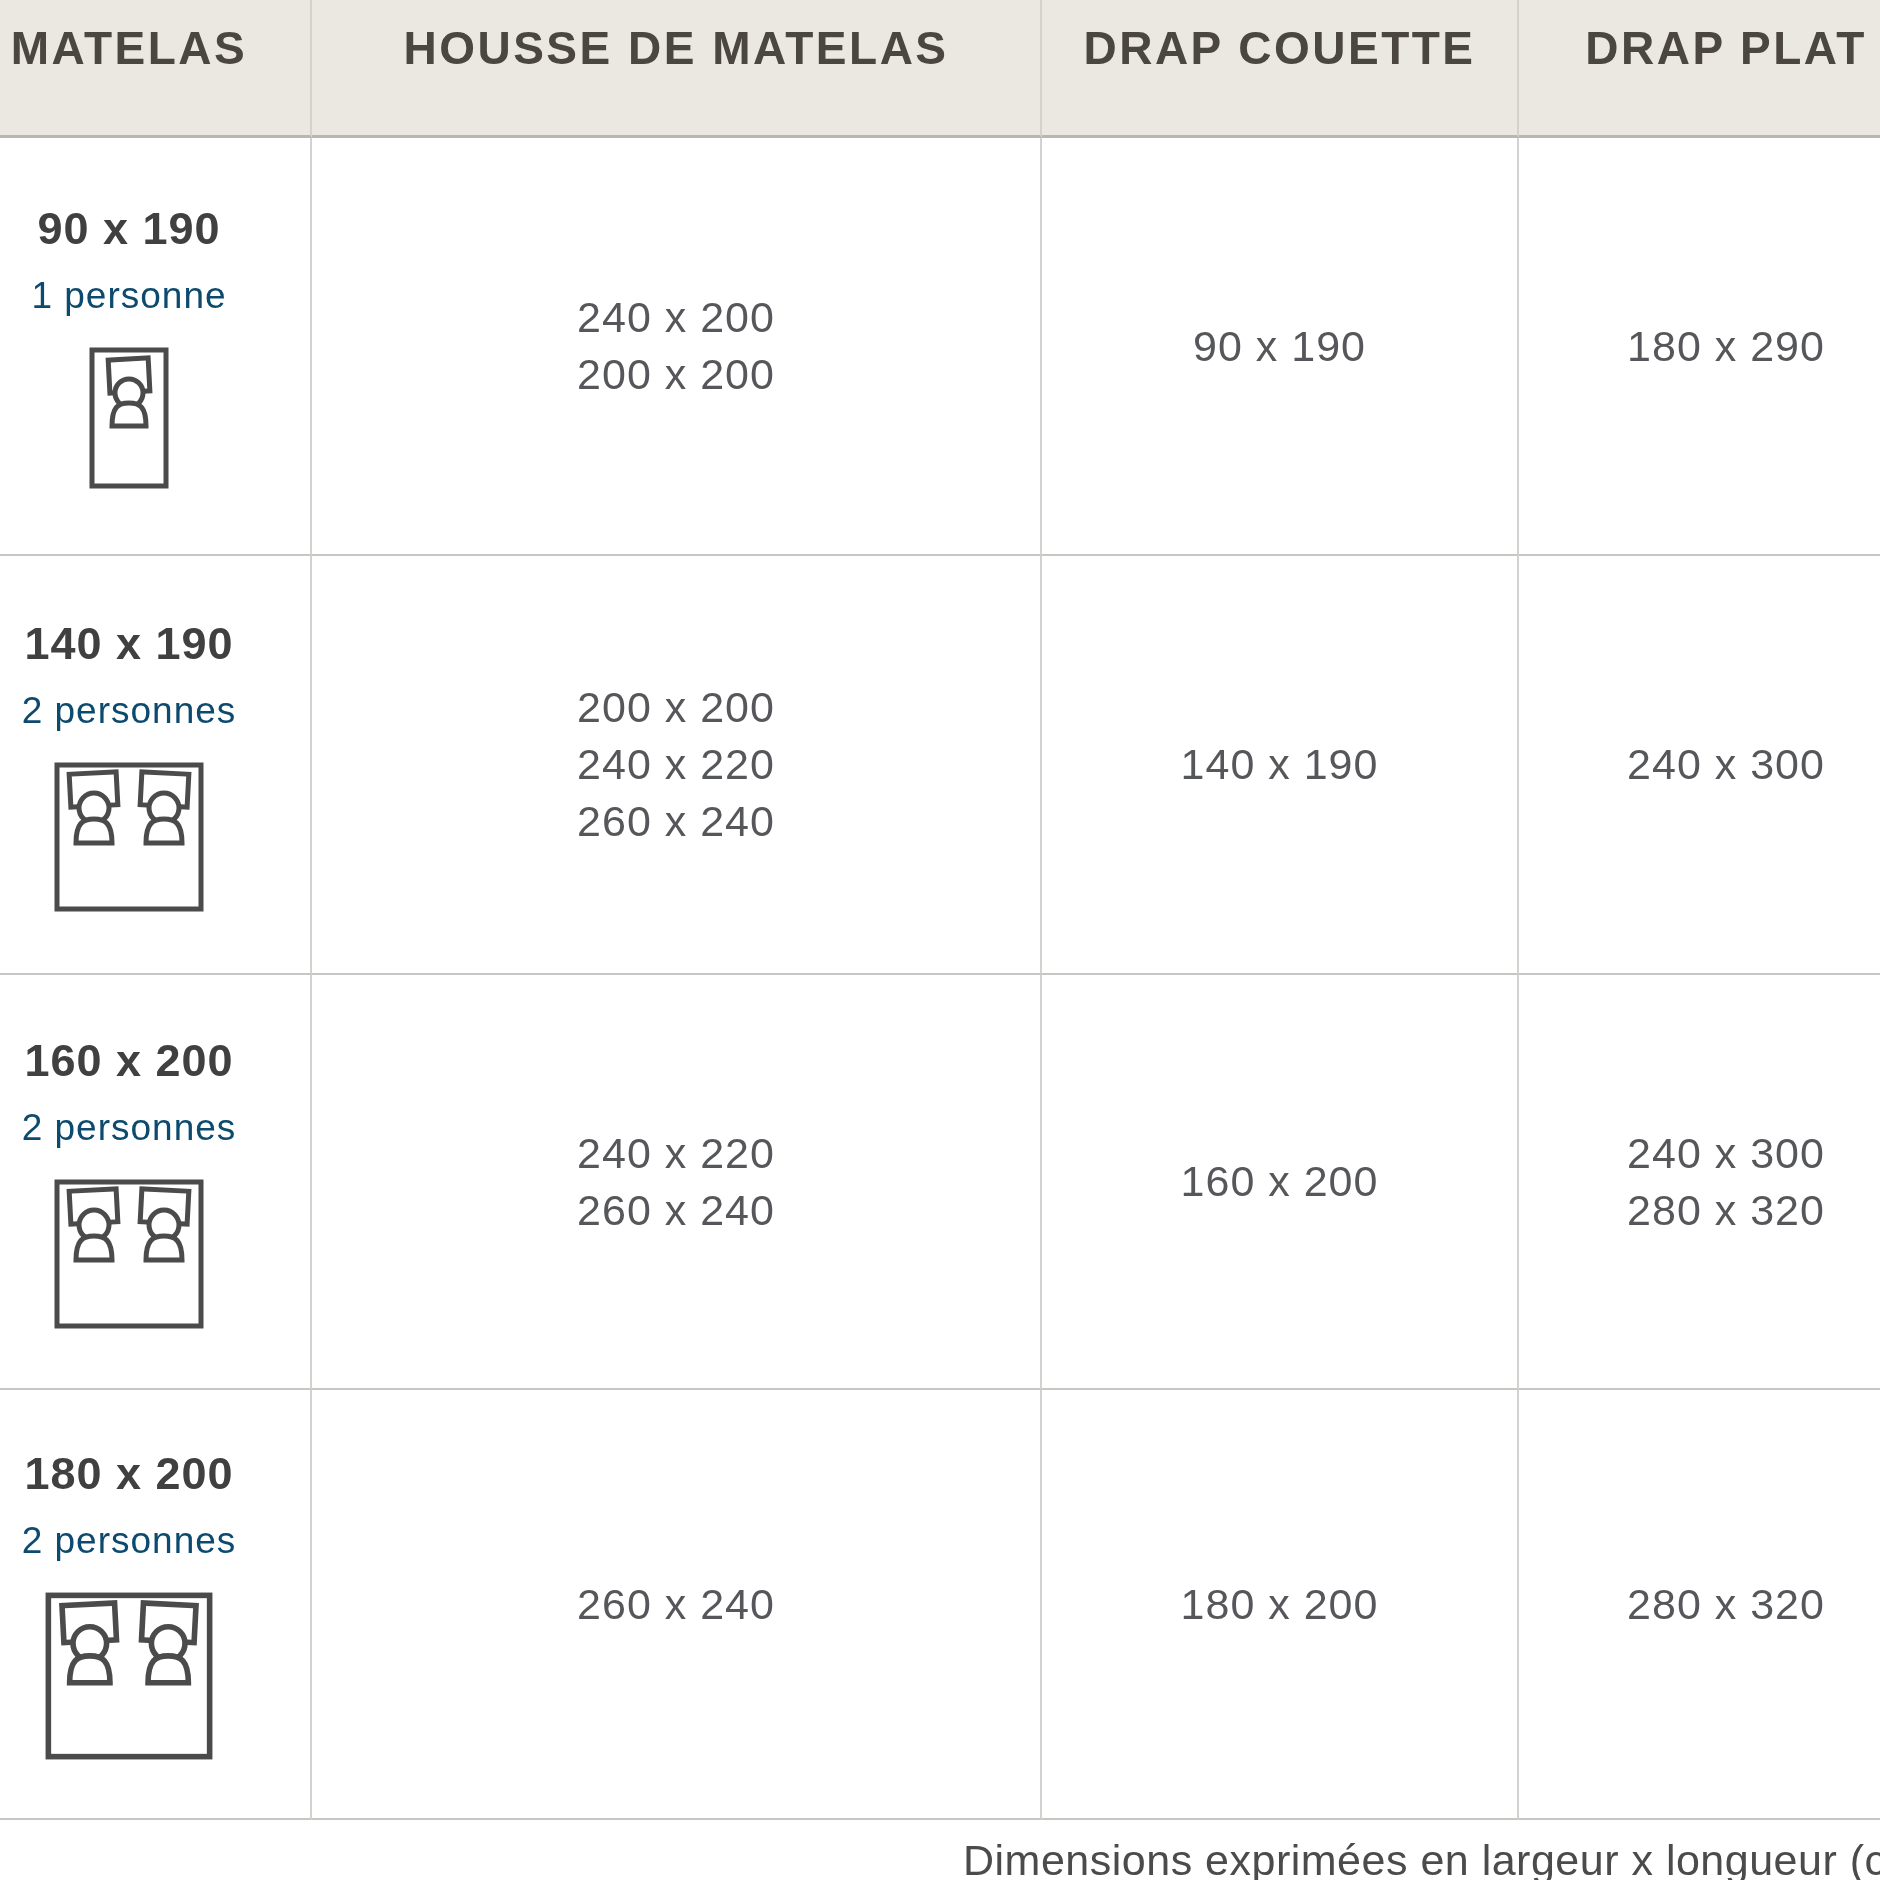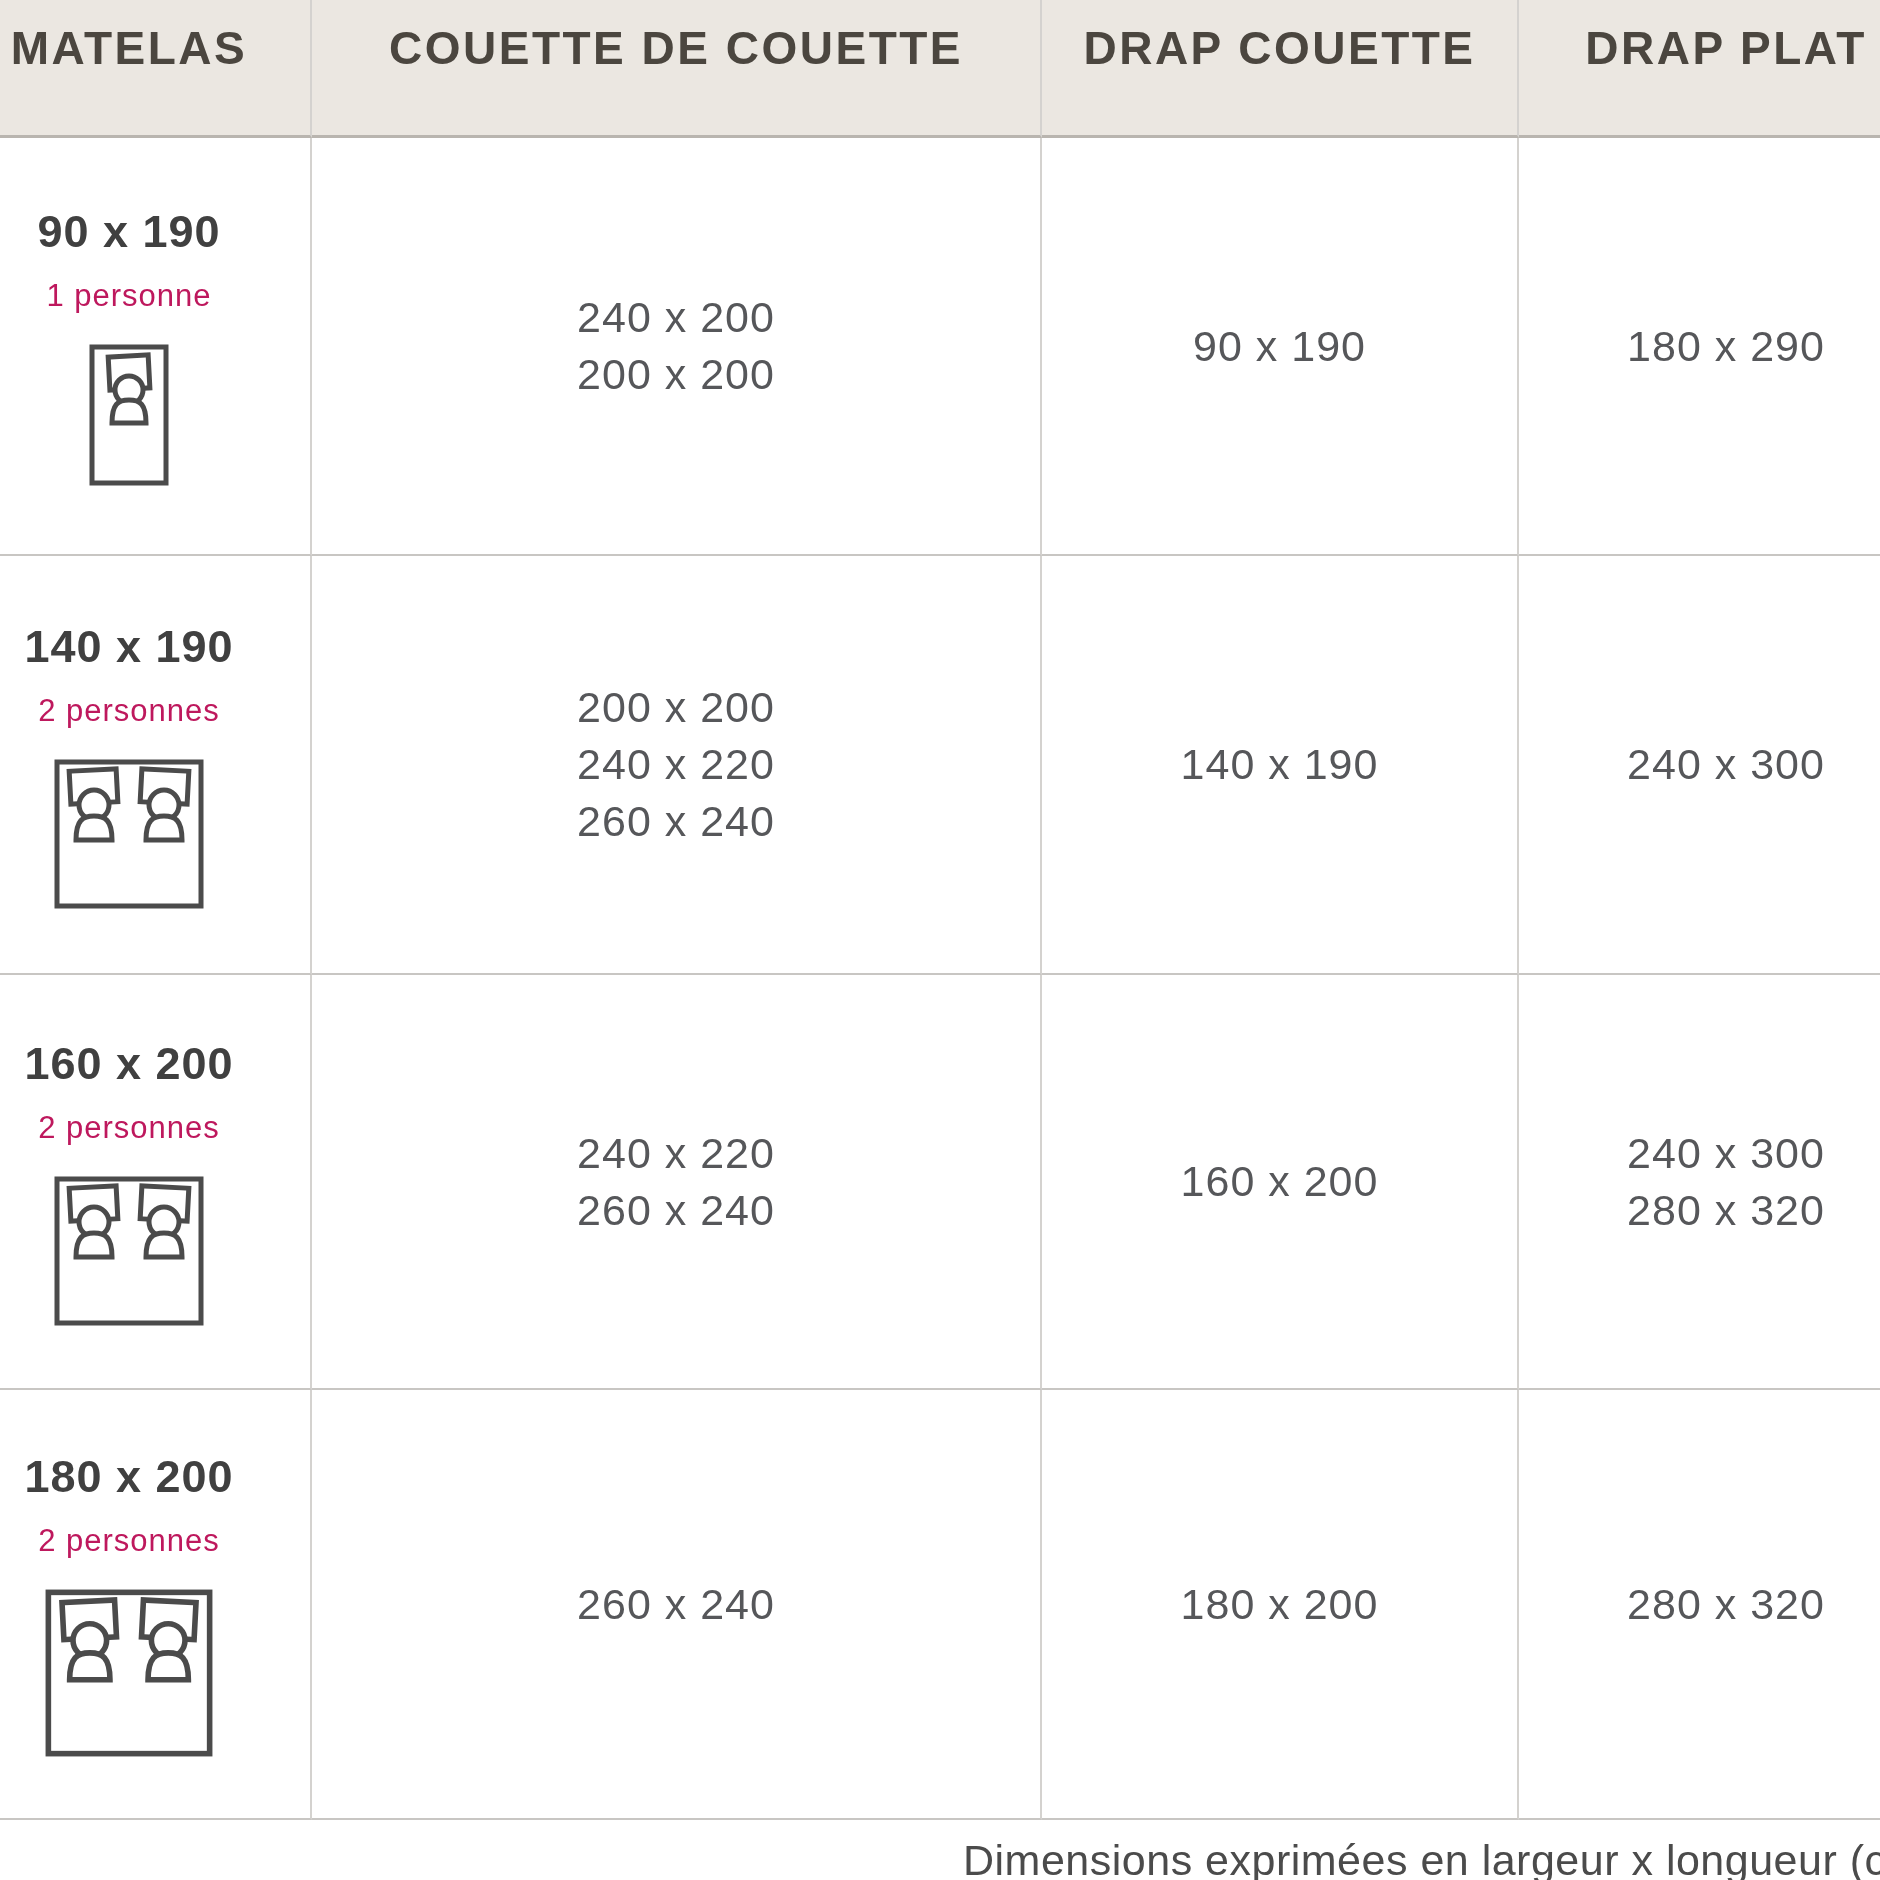--- a/index.html
+++ b/index.html
@@ -25,38 +25,38 @@
     background:#EBE7E1;
     border-bottom:3px solid #B9B5AF;
     font-weight:bold;font-size:46px;letter-spacing:2.5px;color:#4B463F;
     padding-bottom:40px;
   }
   .vals{
     font-size:43px;line-height:57px;letter-spacing:1px;color:#56575A;
     white-space:pre-line;text-align:center;
   }
   .msize{font-size:45px;font-weight:bold;color:#404040;letter-spacing:1px;}
-  .persons{font-size:31px;color:#be185d;letter-spacing:1px;margin-top:20px;}
+  .persons{font-size:37px;color:#0c4a6e;letter-spacing:1px;margin-top:20px;}
   .bed-icon{margin-top:30px;display:block;}
   .bed-icon *{vector-effect:none;}
   .footnote{
     position:absolute;left:963px;top:1834px;
     font-size:43px;line-height:52px;color:#4B4B4B;white-space:nowrap;letter-spacing:0.5px;
   }
 </style>
 </head>
 <body>
 
 <div class="viewport">
   <div class="table-wrap">
     <div class="size-table">
 
       <div class="trow">
         <div class="cell th c1">MATELAS</div>
-        <div class="cell th c2">COUETTE DE COUETTE</div>
+        <div class="cell th c2">HOUSSE DE MATELAS</div>
         <div class="cell th c3">DRAP COUETTE</div>
         <div class="cell th c4">DRAP PLAT</div>
       </div>
 
       <div class="trow">
         <div class="cell td c1">
           <div class="msize">90 x 190</div>
           <div class="persons">1 personne</div>
           <svg class="bed-icon" width="80" height="142" viewBox="0 0 80 142" fill="none" stroke="#4B4B4B" stroke-width="5">
             <rect x="3" y="3" width="74" height="136"></rect>

